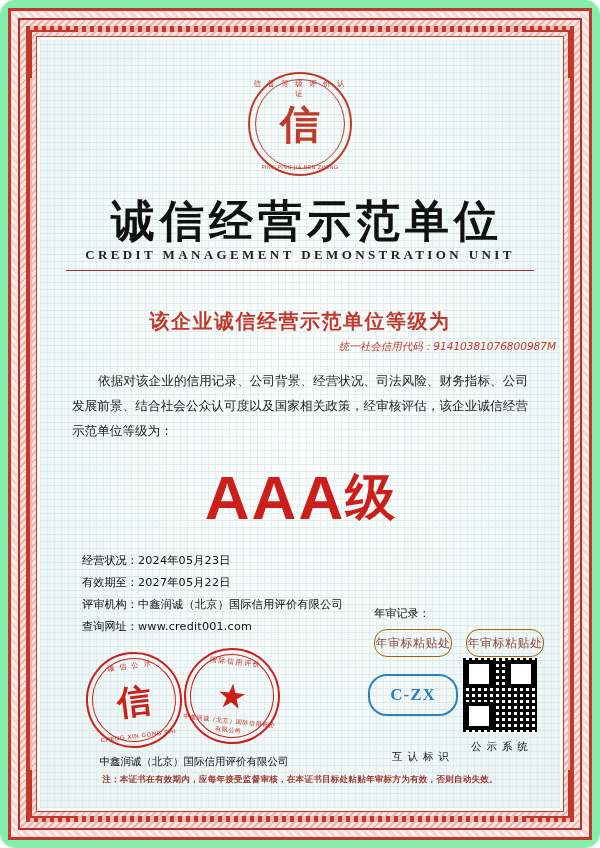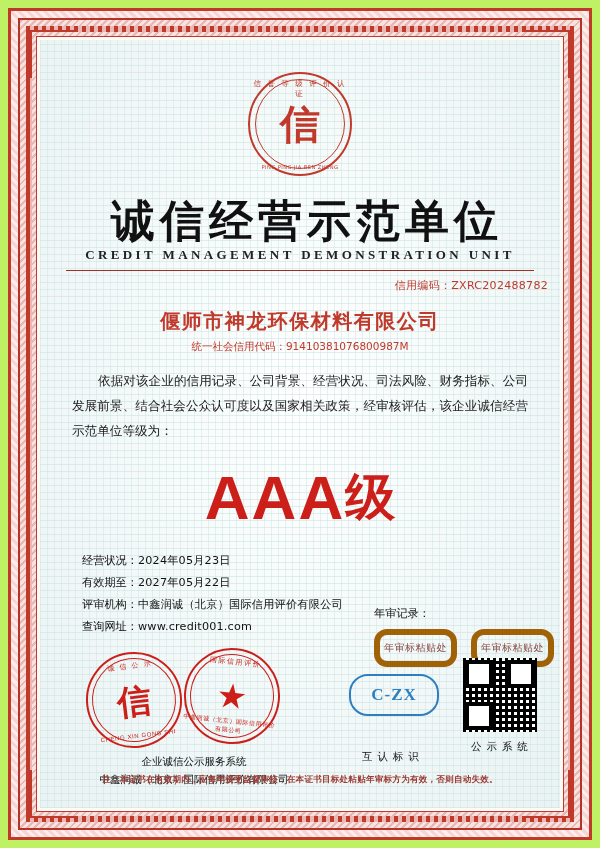--- a/index.html
+++ b/index.html
@@ -10,21 +10,22 @@
   body {
     width: 600px;
     height: 848px;
     font-family: "Liberation Sans", sans-serif;
     overflow: hidden;
   }
   .page {
     position: relative;
     width: 600px;
     height: 848px;
-    background: #bef264;
+    background: #86efac;
+    border-radius: 15px;
   }
   
   .border-outer {
     position: absolute;
     left: 8px; top: 8px; right: 8px; bottom: 8px;
     border: 3px solid #c0392b;
     background:
       repeating-linear-gradient(45deg, #f6d5d2 0px, #f6d5d2 3px, #fbeeec 3px, #fbeeec 6px);
   }
   .border-mid {
@@ -169,24 +170,25 @@
     text-align: center;
     font-family: "DejaVu Serif", serif;
     font-weight: bold;
     font-size: 20px;
     letter-spacing: 1.5px;
     color: #c0392b;
   }
   .uscc {
     position: absolute;
     top: 296px; left: 0; right: 0;
-    text-align: center;
+    text-align: right;
     font-size: 10.5px;
     color: #c0392b;
     font-family: "DejaVu Sans", sans-serif;
+    font-style: italic;
   }
 
   .body-text {
     position: absolute;
     top: 324px; left: 28px; right: 28px;
     font-family: "DejaVu Sans", sans-serif;
     font-size: 12.6px;
     line-height: 2.0;
     color: #1a1a1a;
     text-align: justify;
@@ -237,26 +239,26 @@
     margin-bottom: 8px;
     margin-top: 36px;
   }
   .annual .boxes {
     display: flex;
     gap: 14px;
   }
   .annual .box {
     width: 76px;
     height: 26px;
-    border: 6px solid #a16207;
+    border: 1px solid #a16207;
     border-radius: 13px;
     display: flex;
     align-items: center;
     justify-content: center;
-    font-size: 10px;
+    font-size: 12px;
     color: #8a4a44;
     letter-spacing: 0.5px;
   }
 
   
   .seal-row {
     position: absolute;
     left: 0; right: 0;
     top: 600px;
     height: 120px;
@@ -318,22 +320,23 @@
     width: 260px;
     text-align: center;
     font-size: 10.5px;
     color: #111111;
     line-height: 1.75;
     font-family: "DejaVu Sans", sans-serif;
   }
 
   .mutual {
     position: absolute;
-    left: 302px; top: 30px;
+    left: 321px; top: 30px;
     width: 96px;
+    text-align: center;
   }
   .mutual .logo {
     width: 86px; height: 38px;
     margin: 0 auto;
     border: 2px solid #2f7fc0;
     border-radius: 19px;
     color: #2f7fc0;
     font-family: "Liberation Serif", serif;
     font-weight: bold;
     font-size: 17px;
@@ -425,25 +428,22 @@
         <div class="arc-top">信 誉 等 级 评 价 认 证</div>
         <div class="center-char">信</div>
         <div class="arc-bottom">PING PING JIA BEN ZHENG</div>
       </div>
     </div>
 
     <div class="title-cn">诚信经营示范单位</div>
     <div class="title-en">CREDIT MANAGEMENT DEMONSTRATION UNIT</div>
     <div class="title-rule"></div>
 
-    <div class="cert-no">
-      <span>信用编码：</span><span>ZXRC202488782</span>
-    </div>
-
-    <div class="company">偃师市神龙环保材料有限公司</div>
+
+    <div class="company">该企业诚信经营示范单位等级为</div>
     <div class="uscc">
       <span>统一社会信用代码：</span><span>91410381076800987M</span>
     </div>
 
     <div class="body-text">依据对该企业的信用记录、公司背景、经营状况、司法风险、财务指标、公司发展前景、结合社会公众认可度以及国家相关政策，经审核评估，该企业诚信经营示范单位等级为：</div>
 
     <div class="grade">
       <span class="letters">AAA</span><span class="suffix">级</span>
     </div>
 
@@ -482,21 +482,20 @@
 
       <div class="seal seal2">
         <div class="outer"></div>
         <div class="inner"></div>
         <div class="top-txt">国际信用评价</div>
         <div class="star">★</div>
         <div class="bot-txt">中鑫润诚（北京）国际信用评价有限公司</div>
       </div>
 
       <div class="seal-caption">
-        <div>企业诚信公示服务系统</div>
         <div>中鑫润诚（北京）国际信用评价有限公司</div>
       </div>
 
       <div class="mutual">
         <div class="logo">C-ZX</div>
         <div class="cap">互 认 标 识</div>
       </div>
 
       <div class="qr-block">
         <div class="qr">

